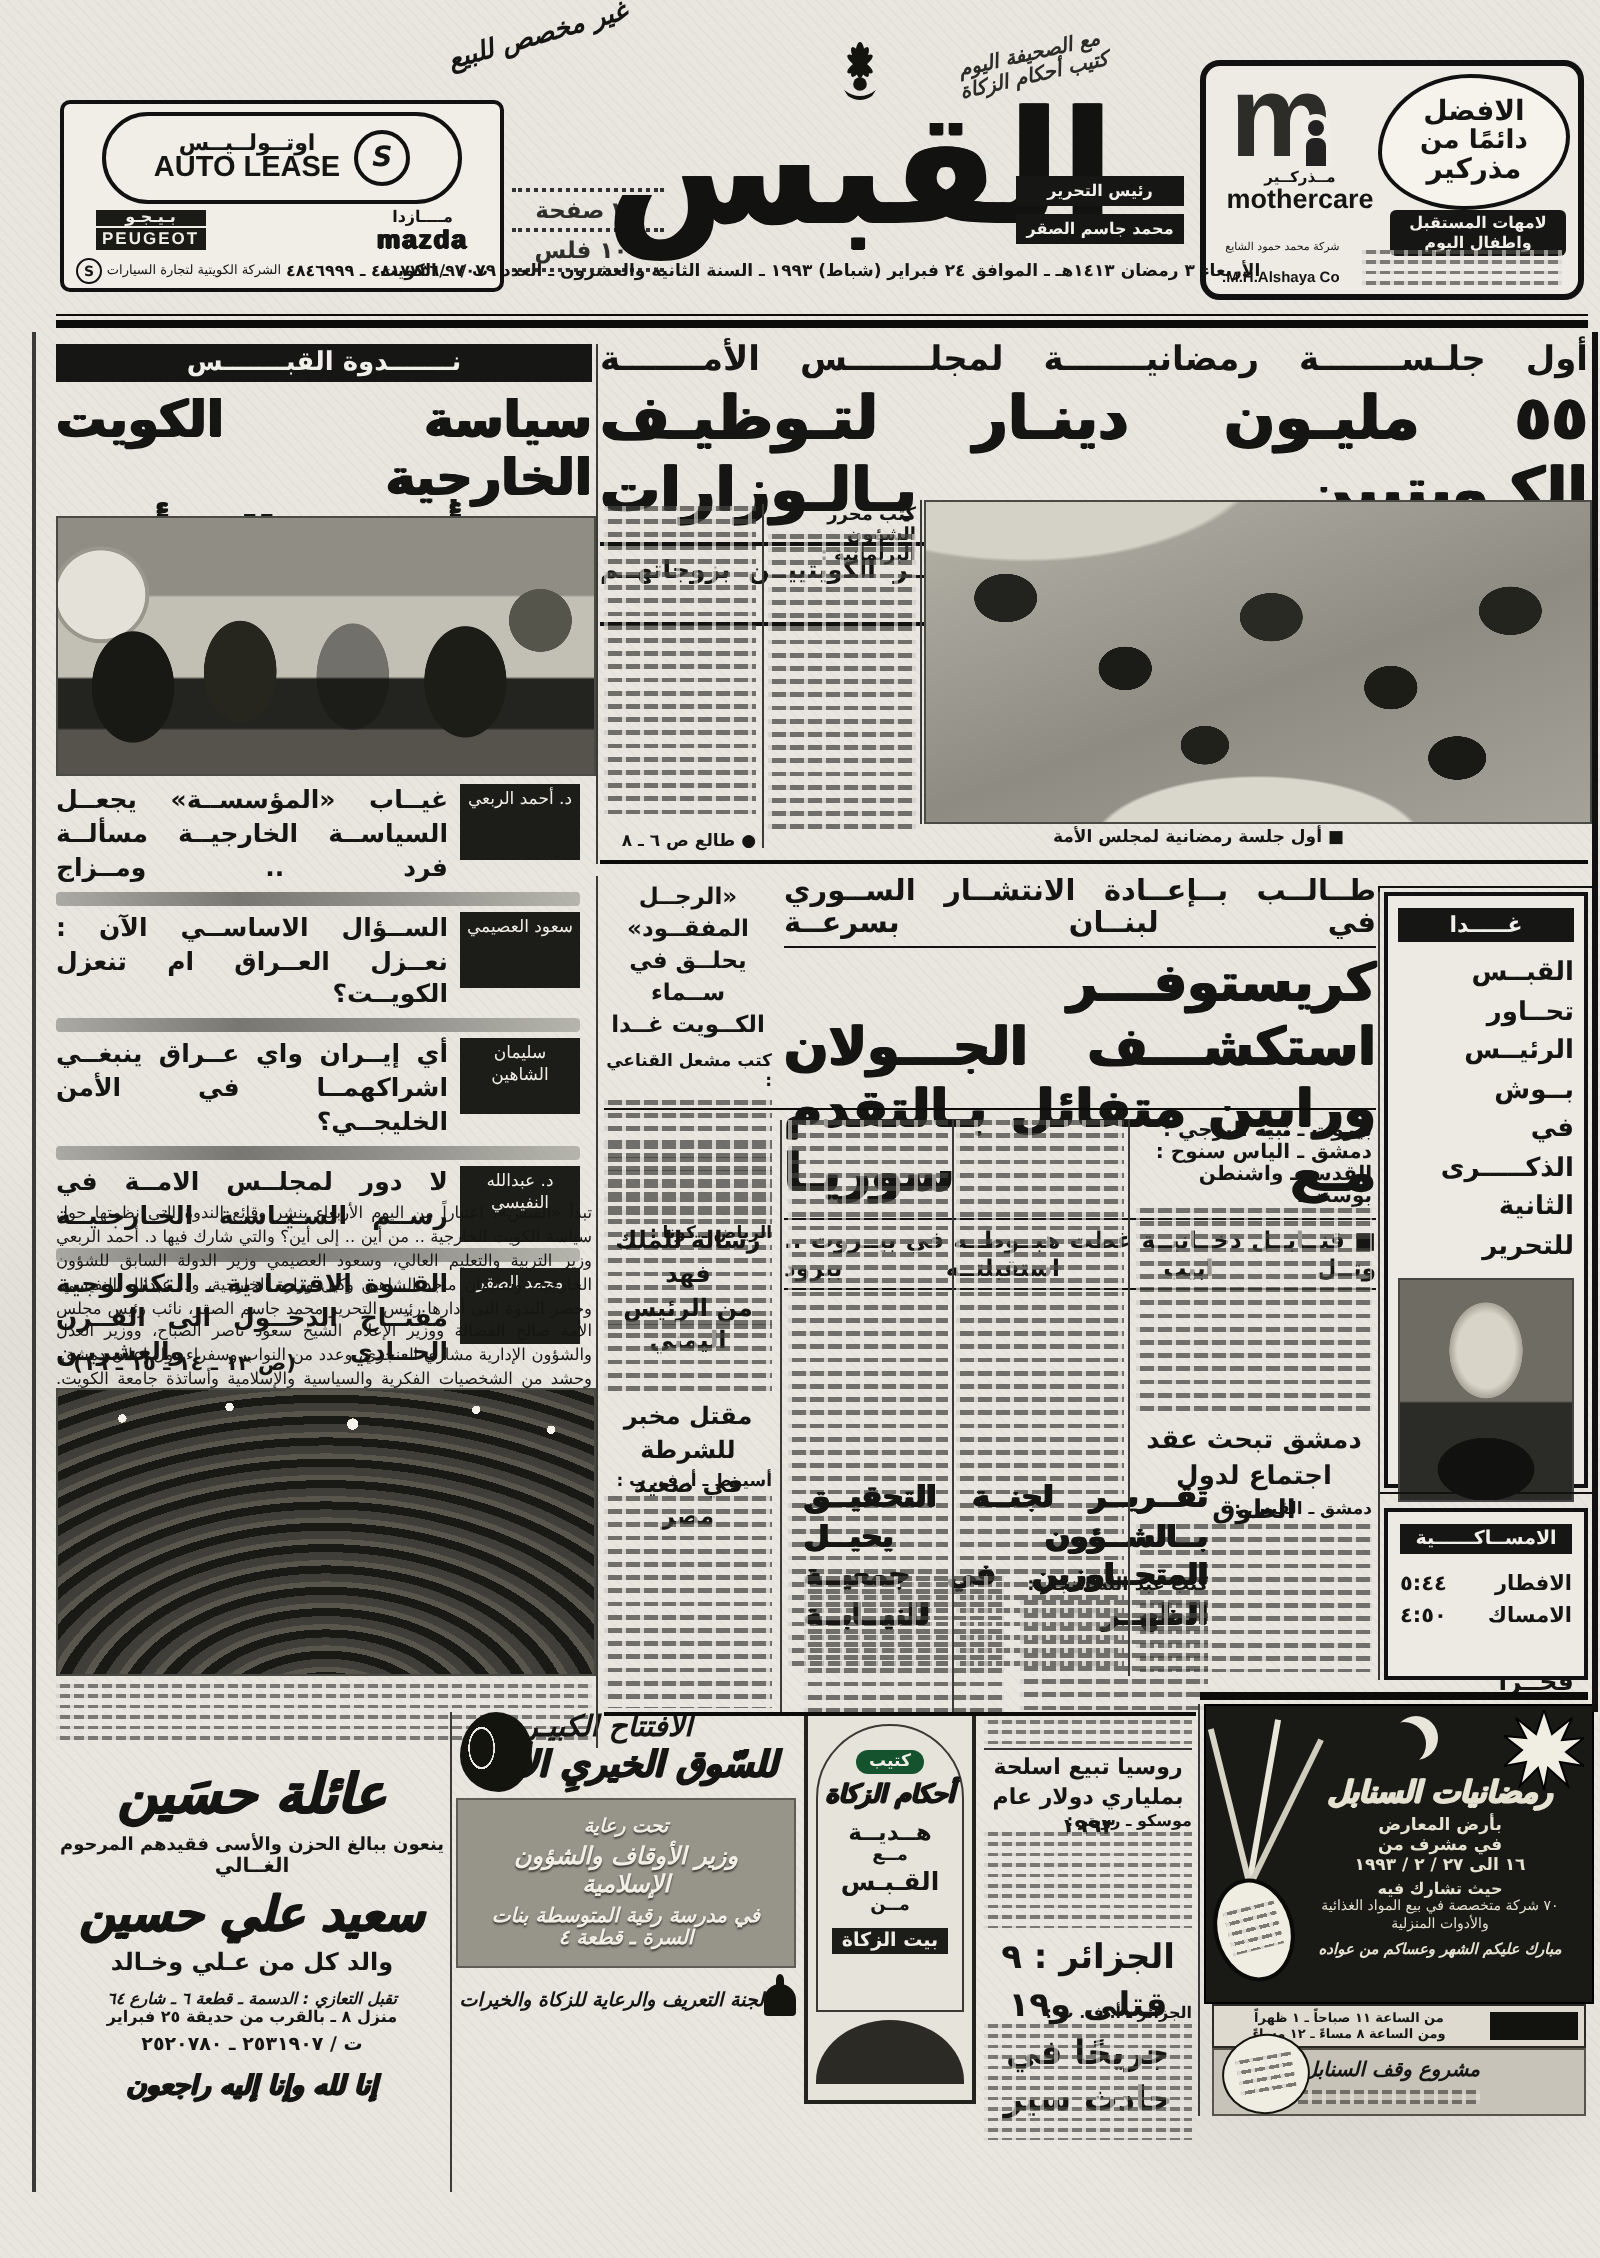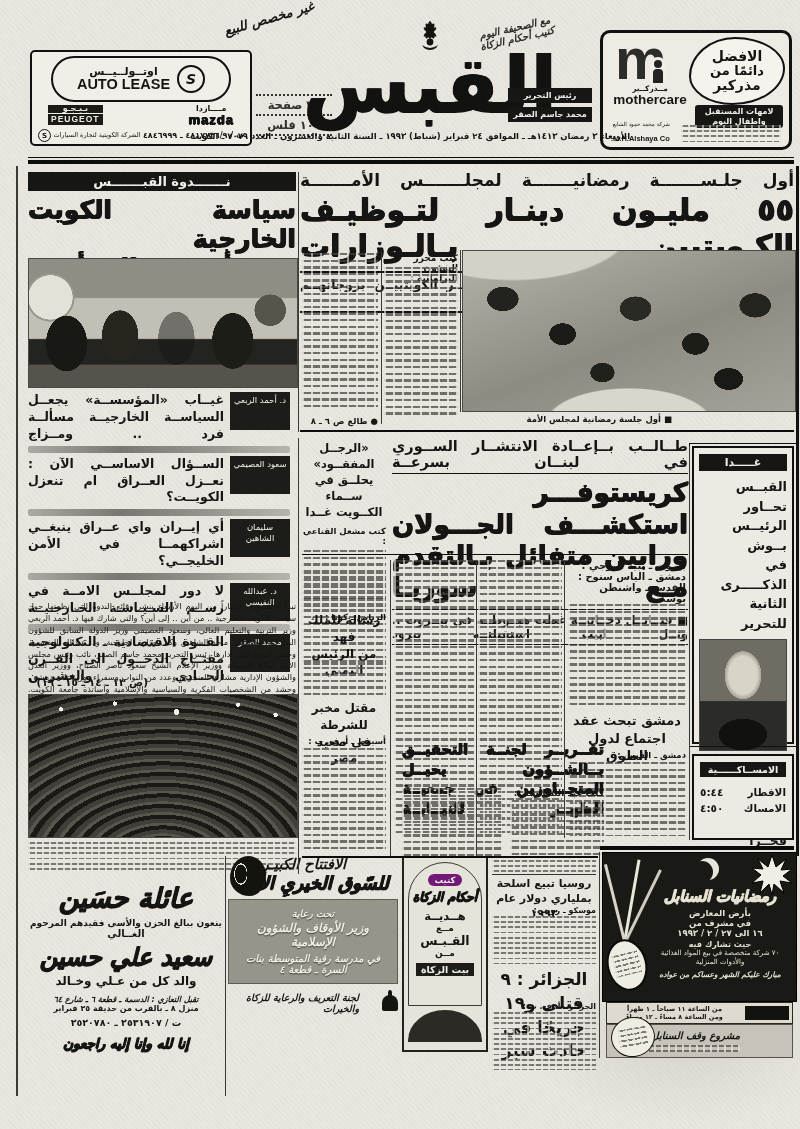--- a/index.html
+++ b/index.html
@@ -331,31 +331,31 @@
     <div class="abs" style="left:2px;top:0;width:36px;height:40px;background:#14140f;border-radius:50% 50% 46% 54%/55% 48% 52% 45%;
                 background-image:radial-gradient(10px 16px at 30% 45%,transparent 58%,#eceae3 60% 66%,transparent 67%)"></div>
     <div class="c b" style="font-size:14.5px;font-style:italic;padding-right:18px">الافتتاح الكبيـر</div>
     <div class="c b heavy" style="font-size:18px;font-style:italic">للسّوق الخيريِ الأول</div>
     <div class="c" style="margin-top:6px;background:#97948a;border:1px solid #5e5c54;padding:8px 6px;color:#f1efe6;text-shadow:0 1px 1px #3c3b34;font-style:italic">
       <div class="b" style="font-size:9.5px">تحت رعاية</div>
       <div class="b" style="font-size:12px;margin-top:2px">وزير الأوقاف والشؤون الإسلامية</div>
       <div class="b" style="font-size:10px;margin-top:4px">في مدرسة رقية المتوسطة بنات</div>
       <div class="b" style="font-size:10px">السرة ـ قطعة ٤</div>
     </div>
-    <div style="display:flex;align-items:center;gap:23px;margin-top:8px">
+    <div style="display:flex;align-items:center;gap:0;margin-top:8px">
       <span style="flex:none;width:16px;height:16px;background:#14140f;border-radius:50% 50% 2px 2px;position:relative">
         <span style="position:absolute;left:6px;top:-5px;width:4px;height:6px;background:#14140f;border-radius:50% 50% 0 0"></span>
       </span>
       <span class="b" style="font-size:9.5px;font-style:italic">لجنة التعريف والرعاية للزكاة والخيرات</span>
     </div>
   </div>
 
   <div class="abs" style="left:402px;top:856px;width:86px;height:196px;border:2.5px solid #23231e;background:#e6e3da;box-sizing:border-box;padding:4px">
     <div class="c" style="border:1.5px solid #3a3a33;border-radius:38px 38px 0 0;height:144px;padding-top:5px;box-sizing:border-box">
-      <span class="b" style="display:inline-block;background:#701a75;color:#efede6;font-size:8.5px;border-radius:9px;padding:1px 7px">كتيب</span>
+      <span class="b" style="display:inline-block;background:#14532d;color:#efede6;font-size:8.5px;border-radius:9px;padding:1px 7px">كتيب</span>
       <div class="b heavy" style="font-size:12.5px;font-style:italic;margin-top:2px">أحكام الزكاة</div>
       <div class="b" style="font-size:11.5px;margin-top:5px">هــديــة</div>
       <div class="b" style="font-size:9px">مــع</div>
       <div class="b" style="font-size:12.5px">القـبـس</div>
       <div class="b" style="font-size:9px">مــن</div>
       <div class="b" style="display:inline-block;background:#1c1c18;color:#efede6;font-size:9.5px;padding:1px 5px;margin-top:1px">بيت الزكاة</div>
     </div>
     <div style="height:32px;margin-top:4px;background:#2b2a24;border-radius:50% 50% 0 0/95% 95% 0 0"></div>
   </div>
 

